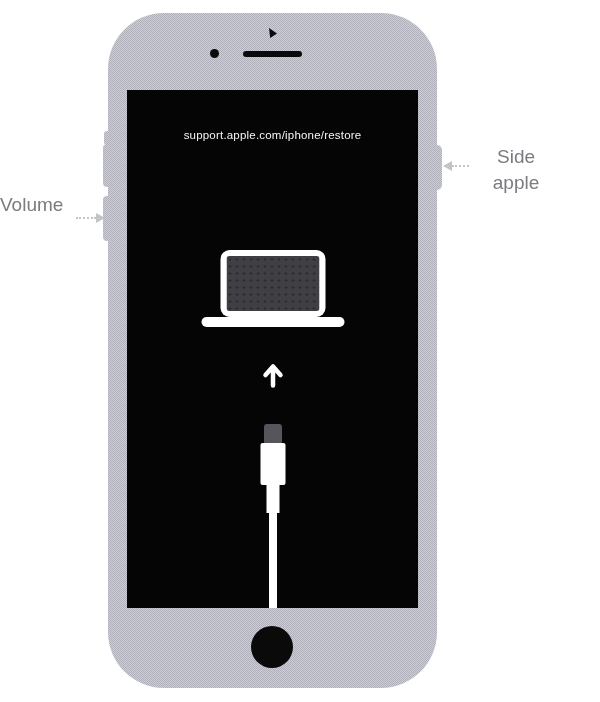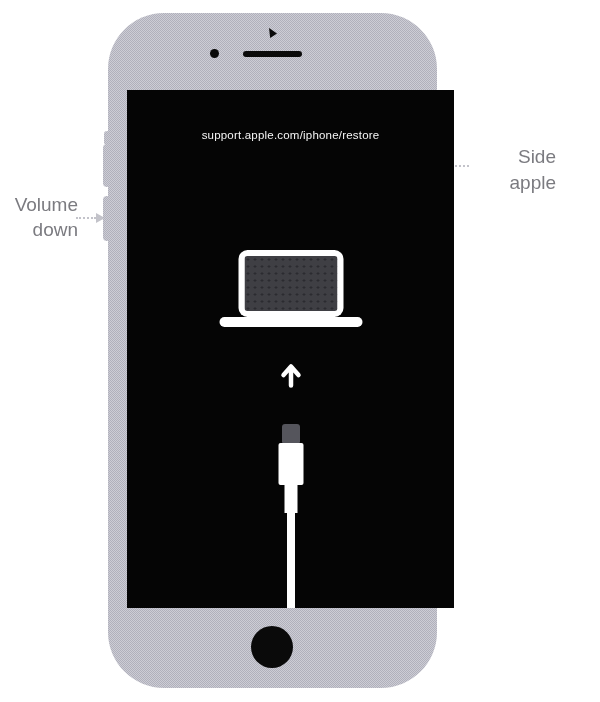--- a/index.html
+++ b/index.html
@@ -63,21 +63,20 @@
     position: absolute; left: 143px; top: 613px;
     width: 42px; height: 42px; border-radius: 50%;
     background: var(--detail-black);
   }
   
   .screen {
     position: absolute; left: 19px; top: 77px;
     width: 291px; height: 518px;
     background: var(--screen-bg);
     overflow: hidden;
-    padding-left: 36px;
   }
   .restore-url {
     position: absolute; top: 39px; left: 0; width: 100%;
     text-align: center;
     color: var(--screen-text);
     font-size: 11.5px;
     letter-spacing: 0.2px;
     white-space: nowrap;
   }
   .laptop-lid {
@@ -135,22 +134,22 @@
     width: 8px; height: 95px;
     background: var(--white);
   }
   
   .callout {
     position: absolute;
     color: var(--label-text);
     font-size: 19px;
     line-height: 25px;
   }
-  .volume-label { left: 0; top: 192px; width: 78px; text-align: right; }
-  .side-label   { left: 476px; top: 144px; width: 80px; text-align: right; line-height: 26px; }
+  .volume-label { left: 0; top: 192px; width: 78px; text-align: left; }
+  .side-label   { left: 476px; top: 144px; width: 80px; text-align: center; line-height: 26px; }
   .pointer-line {
     position: absolute;
     border-top: 2px dotted var(--pointer);
     height: 0;
   }
   .volume-line { left: 76px; top: 217px; width: 20px; }
   .side-line   { left: 452px; top: 165px; width: 17px; }
   .pointer-head { position: absolute; width: 0; height: 0; }
   .volume-head {
     left: 96px; top: 213px;
@@ -165,21 +164,20 @@
     border-right: 9px solid var(--pointer);
   }
 </style>
 </head>
 <body>
 
 <div class="stage">
 
   <div class="callout volume-label">
     <div>Volume</div>
-    <div>down</div>
   </div>
   <div class="pointer-line volume-line"></div>
   <div class="pointer-head volume-head"></div>
 
   <div class="callout side-label">
     <div>Side</div>
     <div>apple</div>
   </div>
   <div class="pointer-line side-line"></div>
   <div class="pointer-head side-head"></div>

